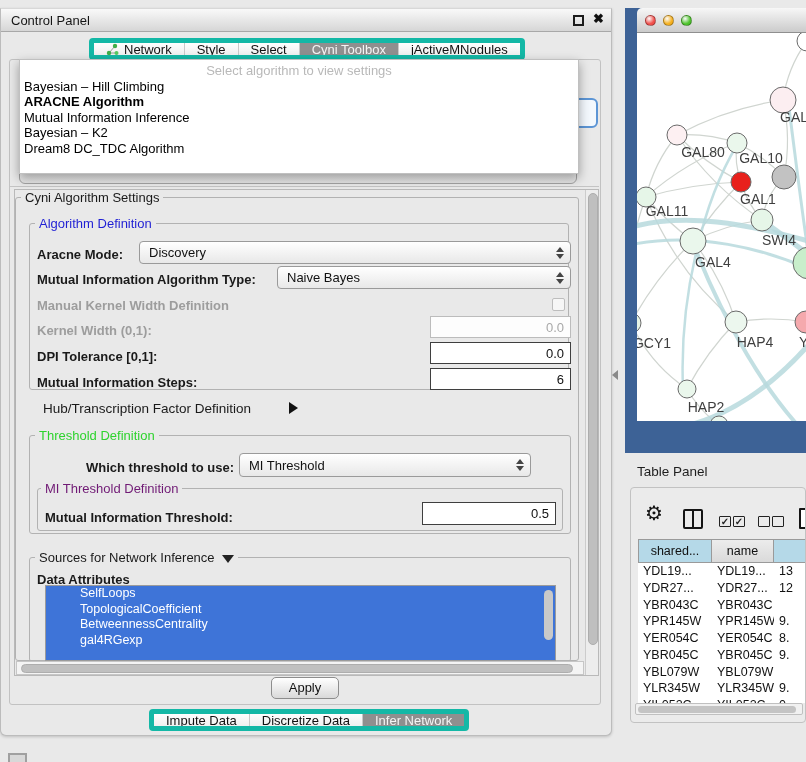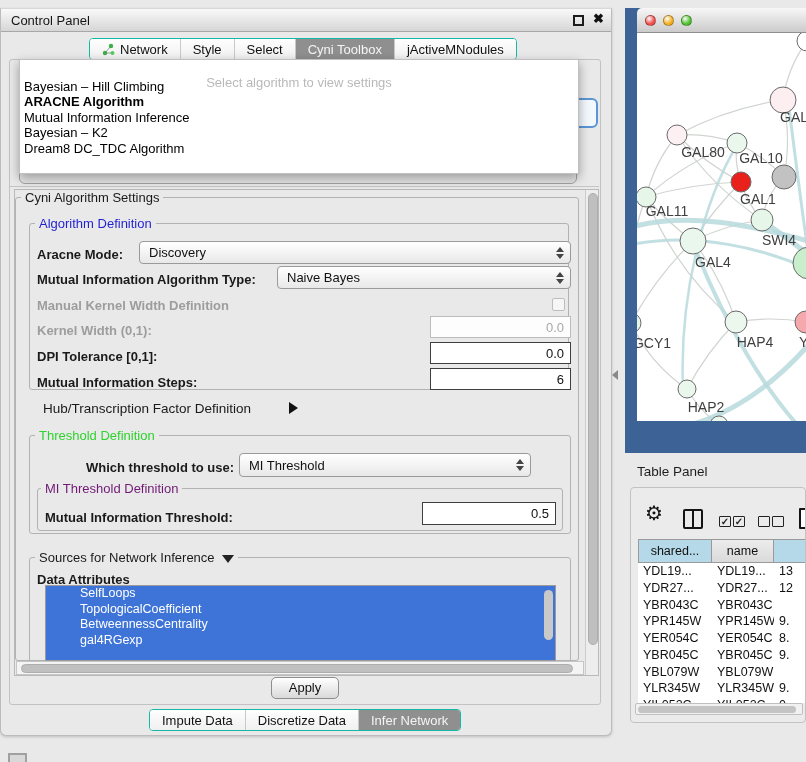--- a/index.html
+++ b/index.html
@@ -10,33 +10,33 @@
   
   .cp { position:absolute; left:0; top:8px; width:612px; height:728px;
         background:#e9e9e9; border:1px solid #bcbcbc; border-top:1px solid #d8d8d8;
         border-radius:0 0 6px 6px; box-shadow:0 1px 3px rgba(0,0,0,.18); }
   .cp-titlebar { position:absolute; left:0; top:0; right:0; height:23px;
         background:linear-gradient(#f9f9f9,#d6d6d6); border-bottom:1px solid #a8a8a8; }
   .cp-title { position:absolute; left:10px; top:4px; font-size:13px; color:#151515; }
   .cp-float { position:absolute; right:27px; top:6px; width:11px; height:11px; border:2px solid #1c1c1c; background:transparent; }
   .cp-close { position:absolute; right:7px; top:2px; font-size:13px; font-weight:bold; color:#111; }
 
-  .tabbar { position:absolute; display:flex; border:1px solid #14b8a6; border-radius:4px; overflow:hidden; height:22px; background:#fdfdfd; }
+  .tabbar { position:absolute; display:flex; border:5px solid #14b8a6; border-radius:4px; overflow:hidden; height:22px; background:#fdfdfd; }
   .tab { display:flex; align-items:center; gap:5px; padding:0 12px; font-size:13px; color:#111;
          background:linear-gradient(#fefefe,#f0f0f0); border-right:1px solid #c9c9c9; white-space:nowrap; }
   .tab:last-child { border-right:none; }
   .tab.selected { background:#8f8f8f; color:#f5f5f5; }
 
   .cp-content { position:absolute; left:8px; top:50px; width:592px; height:646px;
         border:1px solid #c2c2c2; border-radius:3px; background:#e9e9e9; }
 
   
   .popup { position:absolute; left:18px; top:50px; width:560px; height:115px; background:#fff;
         border:1px solid #c0c0c0; box-shadow:0 4px 10px rgba(0,0,0,.35); z-index:10; }
-  .popup-header { height:19px; padding-top:15px; text-align:center; font-size:13px; color:#b9b9b9; }
+  .popup-header { height:19px; padding-top:3px; text-align:center; font-size:13px; color:#b9b9b9; }
   .popup-item { height:15.4px; line-height:15.4px; padding-left:4px; font-size:13px; color:#000; white-space:nowrap; }
   .popup-item.bold { font-weight:bold; }
 
   .combo-frag { position:absolute; left:566px; top:89px; width:31px; height:30px; border:2px solid #5c95d5;
         border-radius:6px; background:#f3f8fd; z-index:4; }
   .combo-partial { position:absolute; left:18px; top:151px; width:558px; height:24px; border:1px solid #a3a3a3;
         border-radius:6px; background:linear-gradient(#fafafa,#e4e4e4); z-index:4; }
   .hsep { position:absolute; left:9px; top:177px; width:589px; border-top:1px solid #c4c4c4; }
 
   

